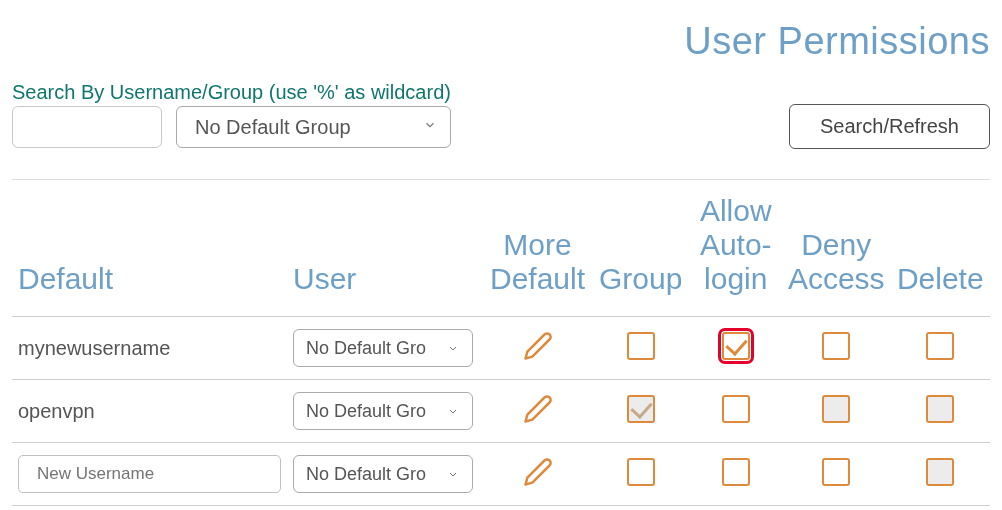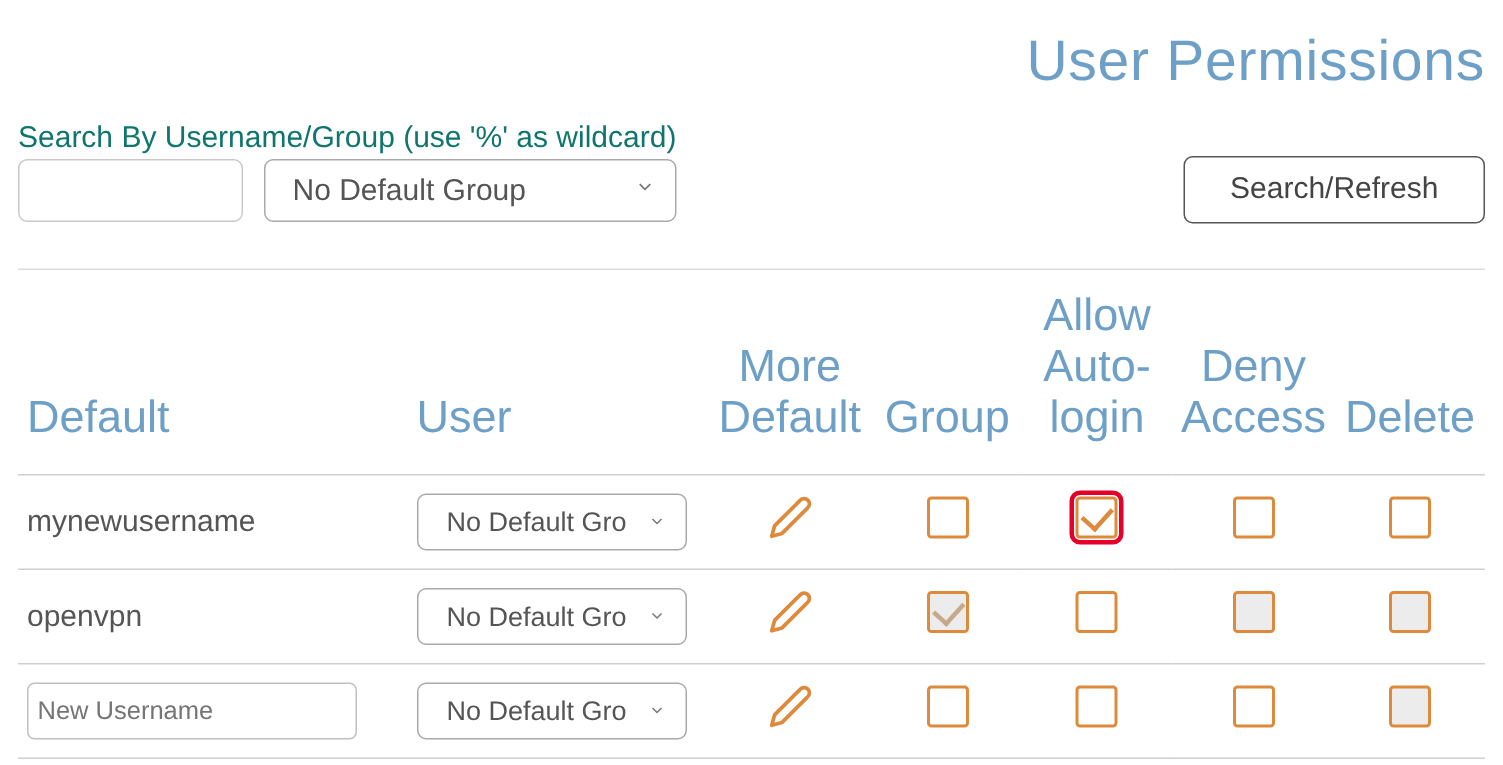--- a/index.html
+++ b/index.html
@@ -48,21 +48,21 @@
     border: 1px solid #aaa;
     border-radius: 6px;
     background: #fff;
     font-size: 20px;
     color: #555;
     padding: 8px 40px 8px 18px;
     height: 42px;
     cursor: pointer;
   }
   .select-wrap.big select { width: 275px; }
-  .select-wrap.small select { width: 180px; font-size: 18px; height: 38px; padding: 6px 32px 6px 12px; text-align: center;}
+  .select-wrap.small select { width: 180px; font-size: 18px; height: 38px; padding: 6px 32px 6px 12px;}
   .chevron {
     position: absolute;
     right: 14px;
     top: 50%;
     transform: translateY(-50%);
     pointer-events: none;
     color: #777;
   }
   .search-btn {
     margin-left: auto;
@@ -96,25 +96,25 @@
   table.perm th.center { text-align: center; }
   table.perm td {
     padding: 12px 6px;
     border-bottom: 1px solid #cfcfcf;
     vertical-align: middle;
     font-size: 20px;
     color: #555;
   }
   table.perm td.center { text-align: center; }
   .new-user-input {
-    width: 220px;
+    width: 263px;
     height: 38px;
     border: 1px solid #c0c0c0;
     border-radius: 5px;
-    padding: 0 6px;
+    padding: 0 18px;
     font-size: 17px;
     color: #666;
   }
   .icon-btn {
     display: inline-flex;
     align-items: center;
     justify-content: center;
     width: 36px;
     height: 36px;
     cursor: pointer;

